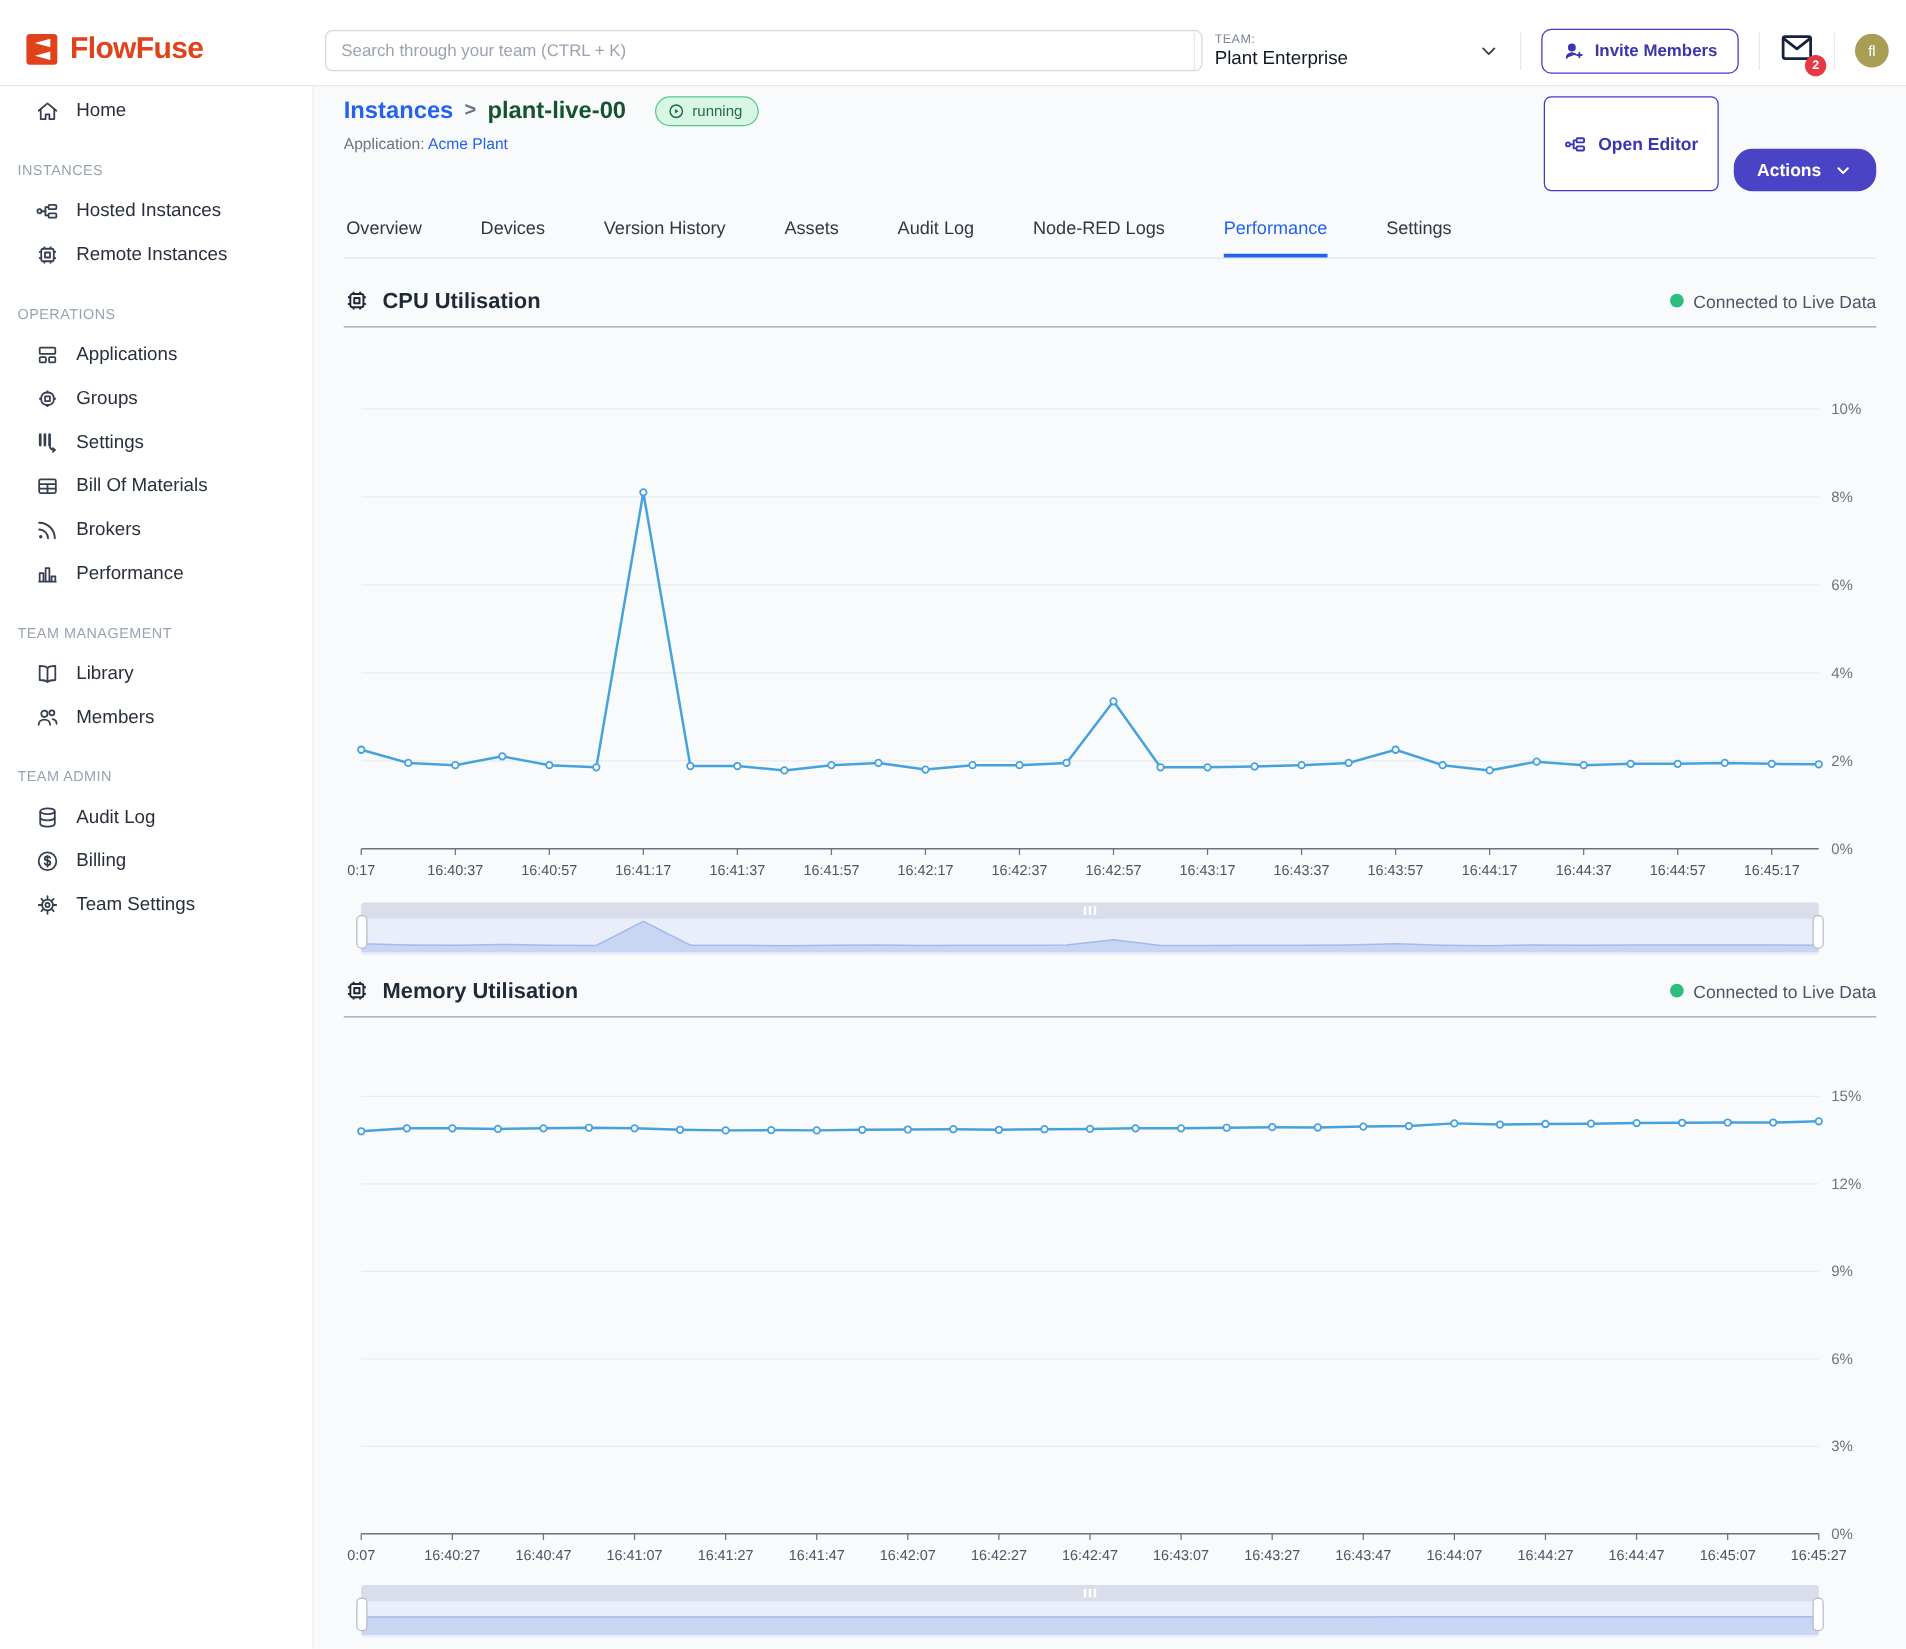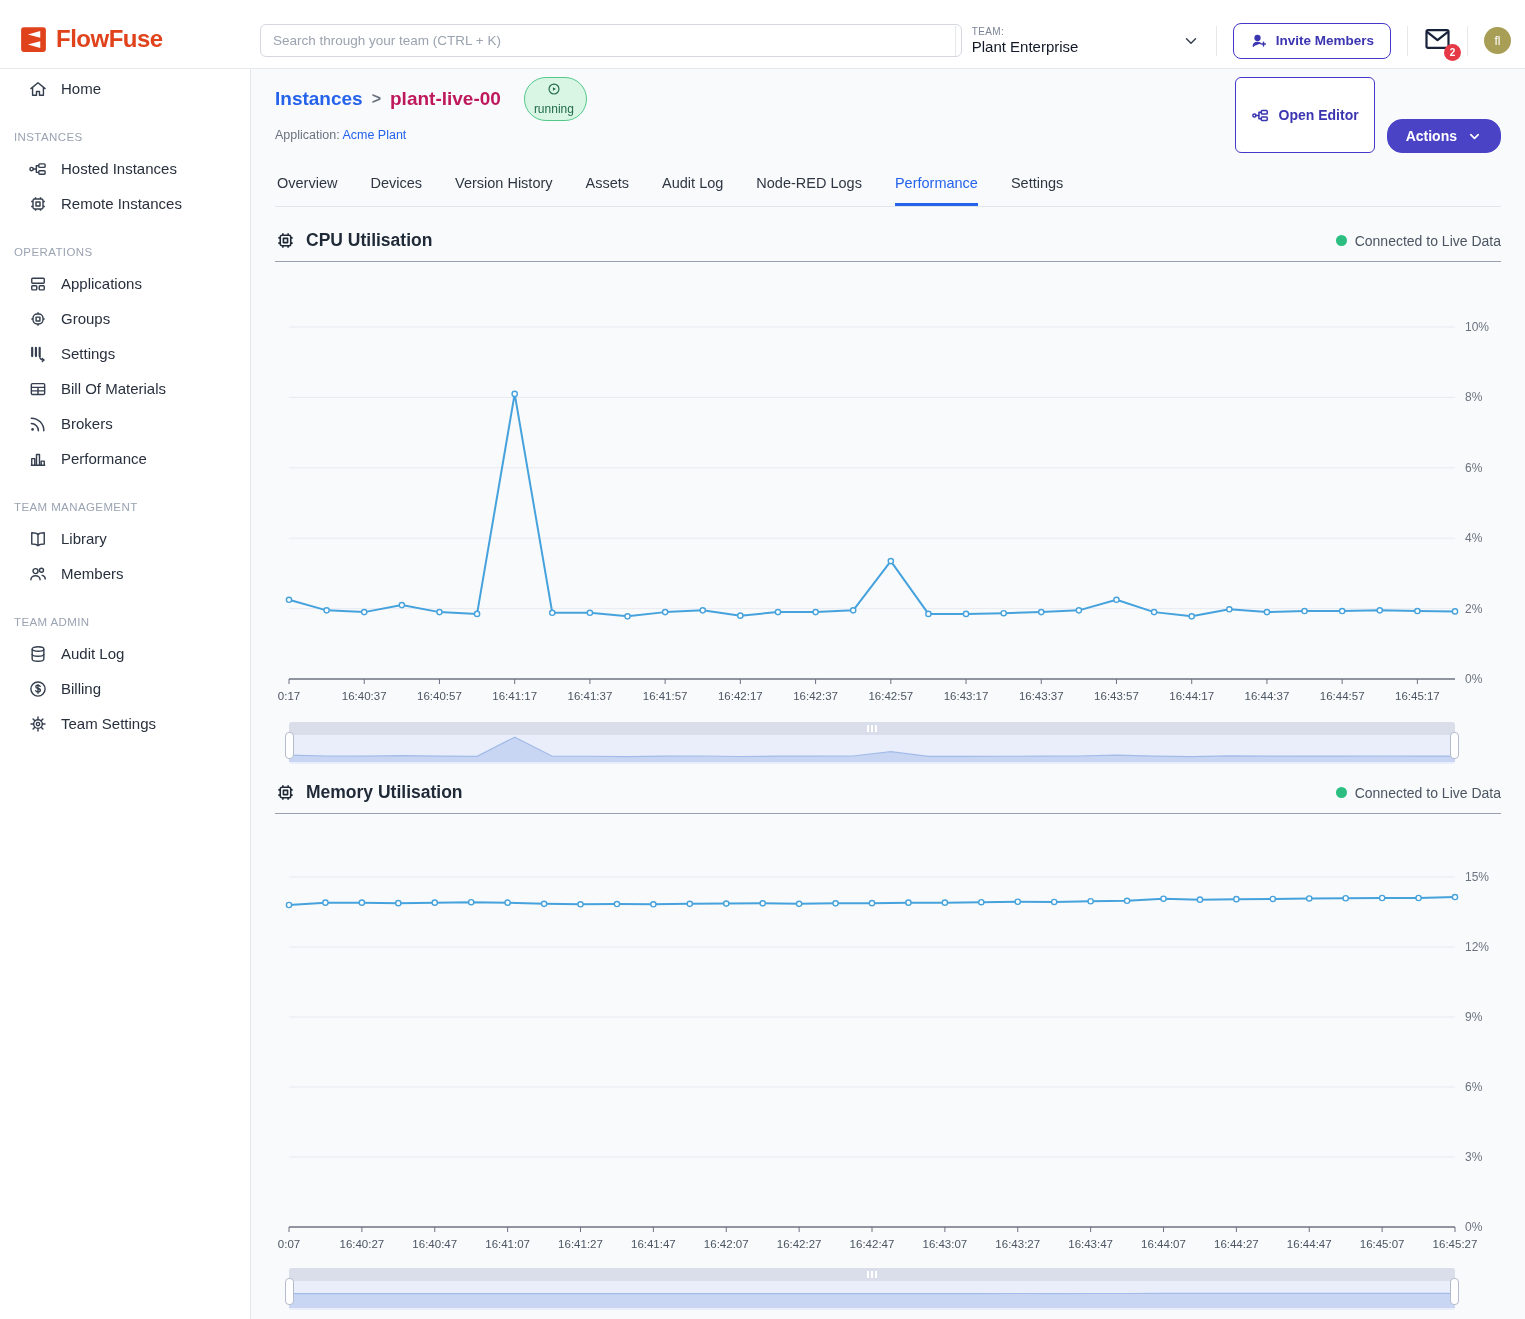--- a/index.html
+++ b/index.html
@@ -28,29 +28,29 @@
   .sidebar{position:absolute;top:57px;left:0;width:251px;bottom:0;background:#fff;border-right:1px solid #e6e8ec;padding-top:14px;}
   .side-item{height:35px;display:flex;align-items:center;gap:13px;padding-left:28px;font-size:15px;color:#28303d;cursor:pointer;}
   .side-item svg{color:#353f4f;flex:none;}
   .side-header{margin:25px 0 8px 14px;font-size:11.5px;color:#9aa3b2;letter-spacing:.4px;}
   
   .main{position:absolute;left:251px;top:57px;right:0;bottom:0;background:#f9fafb;padding:20px 24px 0 24px;overflow:hidden;}
   .page-head{display:flex;justify-content:space-between;align-items:flex-start;}
   .crumb-line{display:flex;align-items:center;gap:9px;}
   .crumb-root{font-size:19px;font-weight:700;color:#2563eb;cursor:pointer;}
   .crumb-sep{font-size:16px;color:#6b7280;font-weight:700;}
-  .crumb-name{font-size:19px;font-weight:700;color:#be185d;}
-  .status-badge{margin-left:14px;display:inline-flex;align-items:center;gap:6px;background:#d9f6e5;border:1px solid #52c98b;color:#226b4b;border-radius:999px;padding:4px 12px 4px 9px;font-size:12px;flex-direction:column;}
+  .crumb-name{font-size:19px;font-weight:700;color:#14532d;}
+  .status-badge{margin-left:14px;display:inline-flex;align-items:center;gap:6px;background:#d9f6e5;border:1px solid #52c98b;color:#226b4b;border-radius:999px;padding:4px 12px 4px 9px;font-size:12px;}
   .app-line{margin-top:7px;font-size:12.5px;color:#6b7280;}
   .app-link{color:#2563eb;cursor:pointer;}
   .head-buttons{display:flex;gap:12px;}
   .btn-open-editor{display:flex;align-items:center;gap:9px;background:#fff;border:1.5px solid #4338ca;color:#3b35b0;border-radius:6px;padding:8px 15px;font-size:14px;font-weight:700;cursor:pointer;}
   .btn-actions{display:flex;align-items:center;gap:10px;background:#4a43c6;border:1.5px solid #4a43c6;color:#fff;border-radius:15px;padding:8px 18px;font-size:14px;font-weight:700;cursor:pointer;margin-top:42px;}
   
-  .tabs{margin-top:22px;display:flex;gap:33px;border-bottom:1px solid #e2e5ea;padding-left:2px;}
+  .tabs{margin-top:22px;display:flex;gap:47px;border-bottom:1px solid #e2e5ea;padding-left:2px;}
   .tab{font-size:14.5px;color:#2f3744;padding-bottom:12px;cursor:pointer;border-bottom:3px solid transparent;}
   .tab.active{color:#2563eb;border-bottom-color:#2563eb;font-weight:400;}
   
   .section-head{margin-top:23px;display:flex;justify-content:space-between;align-items:center;}
   .section-title{display:flex;align-items:center;gap:10px;font-size:17.5px;font-weight:700;color:#1f2937;text-align:center;}
   .section-title svg{color:#1f2937;}
   .live-status{display:flex;align-items:center;gap:8px;font-size:14px;color:#4b5563;}
   .live-dot{width:11px;height:11px;border-radius:50%;background:#2bbe80;}
   .section-divider{margin-top:10px;border-bottom:1px solid #9aa1ae;}
   .chart-svg{display:block;width:1226px;}

